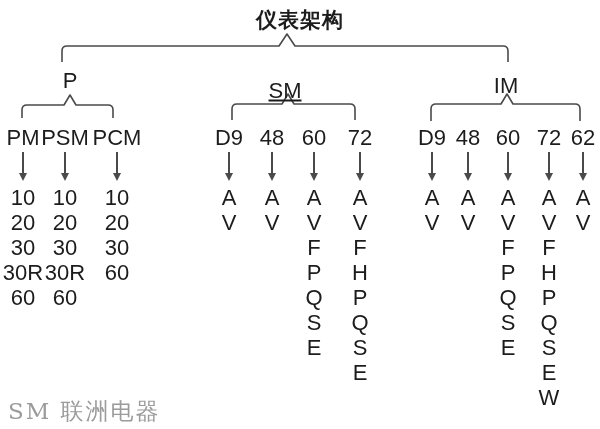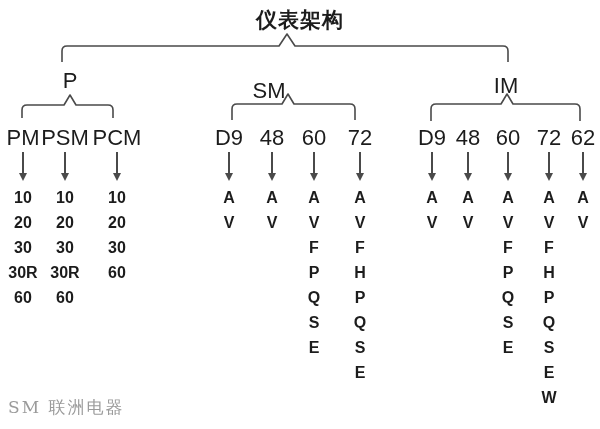--- a/index.html
+++ b/index.html
@@ -19,40 +19,40 @@
     font-size:22px;
     line-height:25px;
   }
   .title{
     font-size:21px;
     font-weight:600;
     letter-spacing:1px;
   }
   .branch-label{font-size:22px;}
   .col-header{font-size:22px;}
-  .col-item{font-size:16px;font-weight:bold;}
+  .col-item{font-size:22px;}
   .arrow{
     position:absolute;
     width:2px;
     background:#4a4a4a;
   }
   .arrow::after{
     content:"";
     position:absolute;
     top:100%;
     left:-3.5px;
     border-left:4.5px solid transparent;
     border-right:4.5px solid transparent;
     border-top:8px solid #4a4a4a;
   }
   .watermark{
     position:absolute;
     transform:none;
     font-family:"DejaVu Serif", serif;
-    font-size:17px;
+    font-size:23px;
     letter-spacing:2px;
     color:#9b9b9b;
     text-align:right;
   }
 </style>
 </head>
 <body>
 
 <div class="canvas">
   <svg id="brackets" width="600" height="429" viewBox="0 0 600 429">
@@ -77,21 +77,21 @@
       <div class="txt col-item" style="left: 65px; top: 222px;">20</div>
       <div class="txt col-item" style="left: 65px; top: 247px;">30</div>
       <div class="txt col-item" style="left: 65px; top: 272px;">30R</div>
       <div class="txt col-item" style="left: 65px; top: 297px;">60</div>
       <div class="txt col-header" style="left: 117px; top: 137px;">PCM</div>
       <div class="arrow" style="left: 116px; top: 152px; height: 21px;"></div>
       <div class="txt col-item" style="left: 117px; top: 197px;">10</div>
       <div class="txt col-item" style="left: 117px; top: 222px;">20</div>
       <div class="txt col-item" style="left: 117px; top: 247px;">30</div>
       <div class="txt col-item" style="left: 117px; top: 272px;">60</div>
-      <div class="txt branch-label" style="left: 269px; top: 90px;">SM</div>
+      <div class="txt branch-label" style="left: 285px; top: 90px; text-decoration: underline;">SM</div>
       <div class="txt col-header" style="left: 229px; top: 137px;">D9</div>
       <div class="arrow" style="left: 228px; top: 152px; height: 21px;"></div>
       <div class="txt col-item" style="left: 229px; top: 197px;">A</div>
       <div class="txt col-item" style="left: 229px; top: 222px;">V</div>
       <div class="txt col-header" style="left: 272px; top: 137px;">48</div>
       <div class="arrow" style="left: 271px; top: 152px; height: 21px;"></div>
       <div class="txt col-item" style="left: 272px; top: 197px;">A</div>
       <div class="txt col-item" style="left: 272px; top: 222px;">V</div>
       <div class="txt col-header" style="left: 314px; top: 137px;">60</div>
       <div class="arrow" style="left: 313px; top: 152px; height: 21px;"></div>

